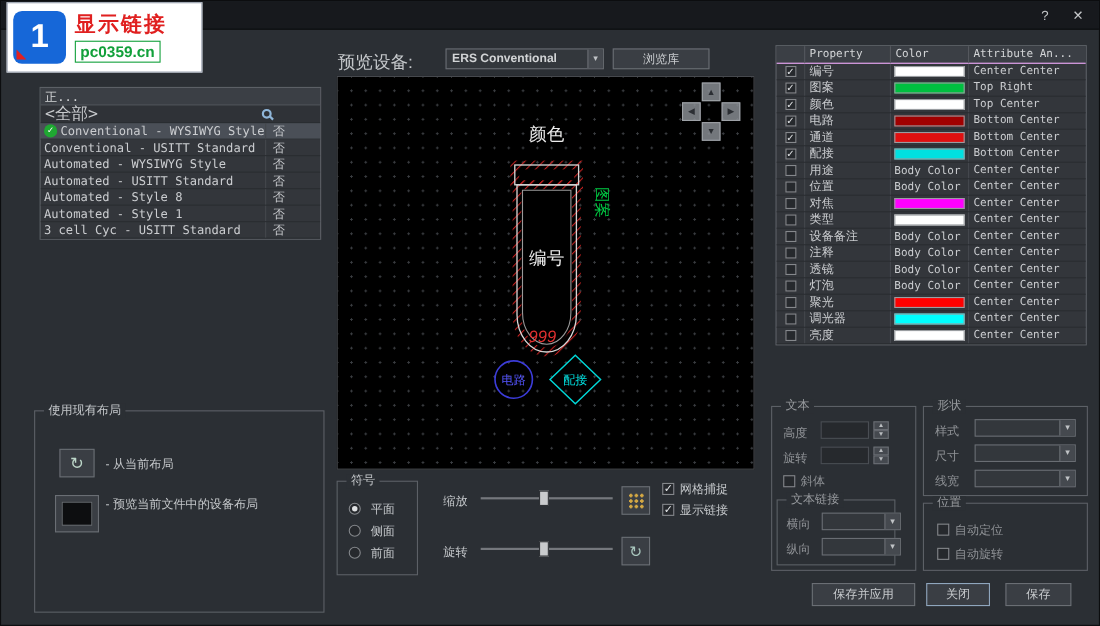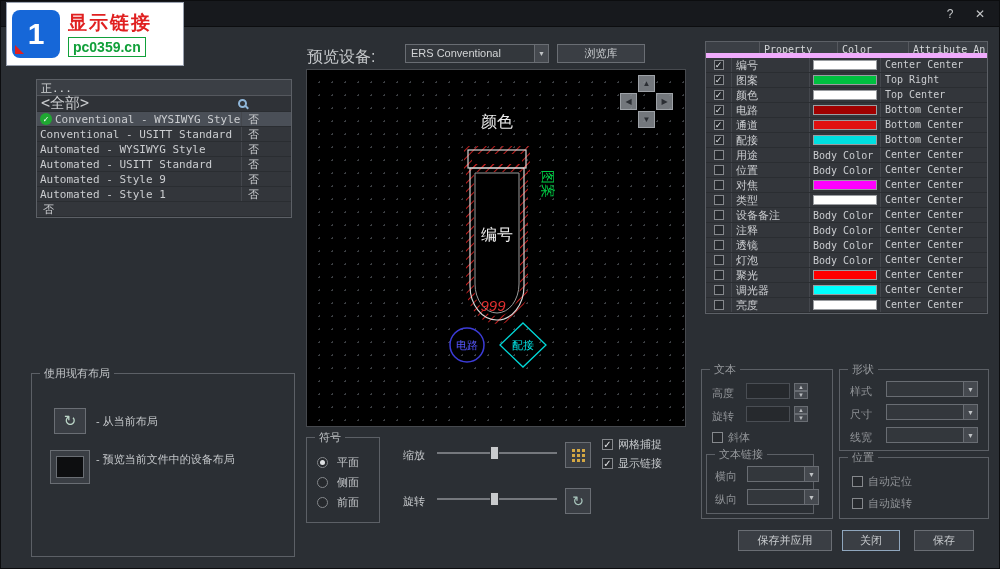--- a/index.html
+++ b/index.html
@@ -76,21 +76,21 @@
   .slider { position:absolute; width:120px; height:16px; cursor:pointer; }
   .strack { position:absolute; left:0; right:0; top:7px; height:2px; background:#75787d; }
   .sthumb { position:absolute; top:1px; width:9px; height:14px; background:#c9cbcd; border:1px solid #2e3135; }
 
   .icon-btn { width:26px; height:26px; }
   .grid-icon { width:15px; height:15px; background-image:radial-gradient(#d4a843 1.6px, rgba(0,0,0,0) 1.6px); background-size:5px 5px; }
   .rot-icon { font-size:14px; color:#a9c6bd; }
 
   
   .prop-table { position:absolute; left:704px; top:40px; width:283px; border:1px solid #5c6066; background:#33363b; }
-  .phead { display:flex; height:16px; background:#3b3f45; border-bottom:5px solid #f0abfc; font-family:"DejaVu Sans Mono",monospace; font-size:10px; color:#d4d6d8;padding-left:28px; }
+  .phead { display:flex; height:16px; background:#3b3f45; border-bottom:1px solid #f0abfc; font-family:"DejaVu Sans Mono",monospace; font-size:10px; color:#d4d6d8; }
   .phead div { padding:2px 4px; border-right:1px solid #55585e; overflow:hidden; white-space:nowrap; }
   .ph0 { width:26px; } .ph1 { width:78px; } .ph2 { width:71px; } .ph3 { flex:1; border-right:none !important; }
   .prow { display:flex; height:15px; border-bottom:1px solid #2a2d31; cursor:pointer; }
   .pc0 { width:26px; display:flex; align-items:center; justify-content:center; border-right:1px solid #44474d; }
   .pc0 .cb { width:10px; height:10px; font-size:9px; line-height:9px; }
   .pc1 { width:78px; font-size:11px; color:#cbcdd0; padding-left:4px; line-height:14px; border-right:1px solid #44474d; overflow:hidden; white-space:nowrap; }
   .pc2 { width:71px; display:flex; align-items:center; border-right:1px solid #44474d; padding:0 3px; }
   .swatch { display:block; width:100%; height:10px; border:1px solid #9a9da1; }
   .ctext { font-family:"DejaVu Sans Mono",monospace; font-size:10px; color:#cbcdd0; }
   .pc3 { flex:1; font-family:"DejaVu Sans Mono",monospace; font-size:10px; color:#cbcdd0; padding-left:4px; line-height:14px; overflow:hidden; white-space:nowrap; }
@@ -154,50 +154,53 @@
           <div class="lc2">否</div>
         </div>
         <div class="ltr">
           <div class="lc1">
             <span class="lname">Automated - USITT Standard</span>
           </div>
           <div class="lc2">否</div>
         </div>
         <div class="ltr">
           <div class="lc1">
-            <span class="lname">Automated - Style 9</span>
+            <span class="lname">Automated - Style 8</span>
           </div>
           <div class="lc2">否</div>
         </div>
         <div class="ltr">
           <div class="lc1">
             <span class="lname">Automated - Style 1</span>
           </div>
           <div class="lc2">否</div>
         </div>
         <div class="ltr">
+          <div class="lc1">
+            <span class="lname">3 cell Cyc - USITT Standard</span>
+          </div>
           <div class="lc2">否</div>
         </div>
       </div>
   </div>
 
   <div class="group layout-group">
     <span class="gtitle">使用现有布局</span>
     <div class="btn lg-btn1">
       <span>↻</span>
     </div>
     <span class="lbl lg-lbl1">-  从当前布局</span>
     <div class="btn lg-btn2">
       <span class="thumb"></span>
     </div>
     <span class="lbl lg-lbl2">-  预览当前文件中的设备布局</span>
   </div>
 
   <span class="lbl" style="left:306px;top:46px;font-size:16px;">预览设备:</span>
-  <div class="dd" style="left:404px;top:43px;width:144px;height:19px;">
+  <div class="dd" style="left:404px;top:43px;width:144px;height:19px;font-weight:bold;">
     <span class="ddval">ERS Conventional</span>
     <span class="ddarrow">▼</span>
   </div>
   <div class="btn" style="left:556px;top:43px;width:88px;height:19px;">
     <span>浏览库</span>
   </div>
 
   <div class="canvas">
     <svg width="378" height="356" viewBox="0 0 378 356">
       <defs>

